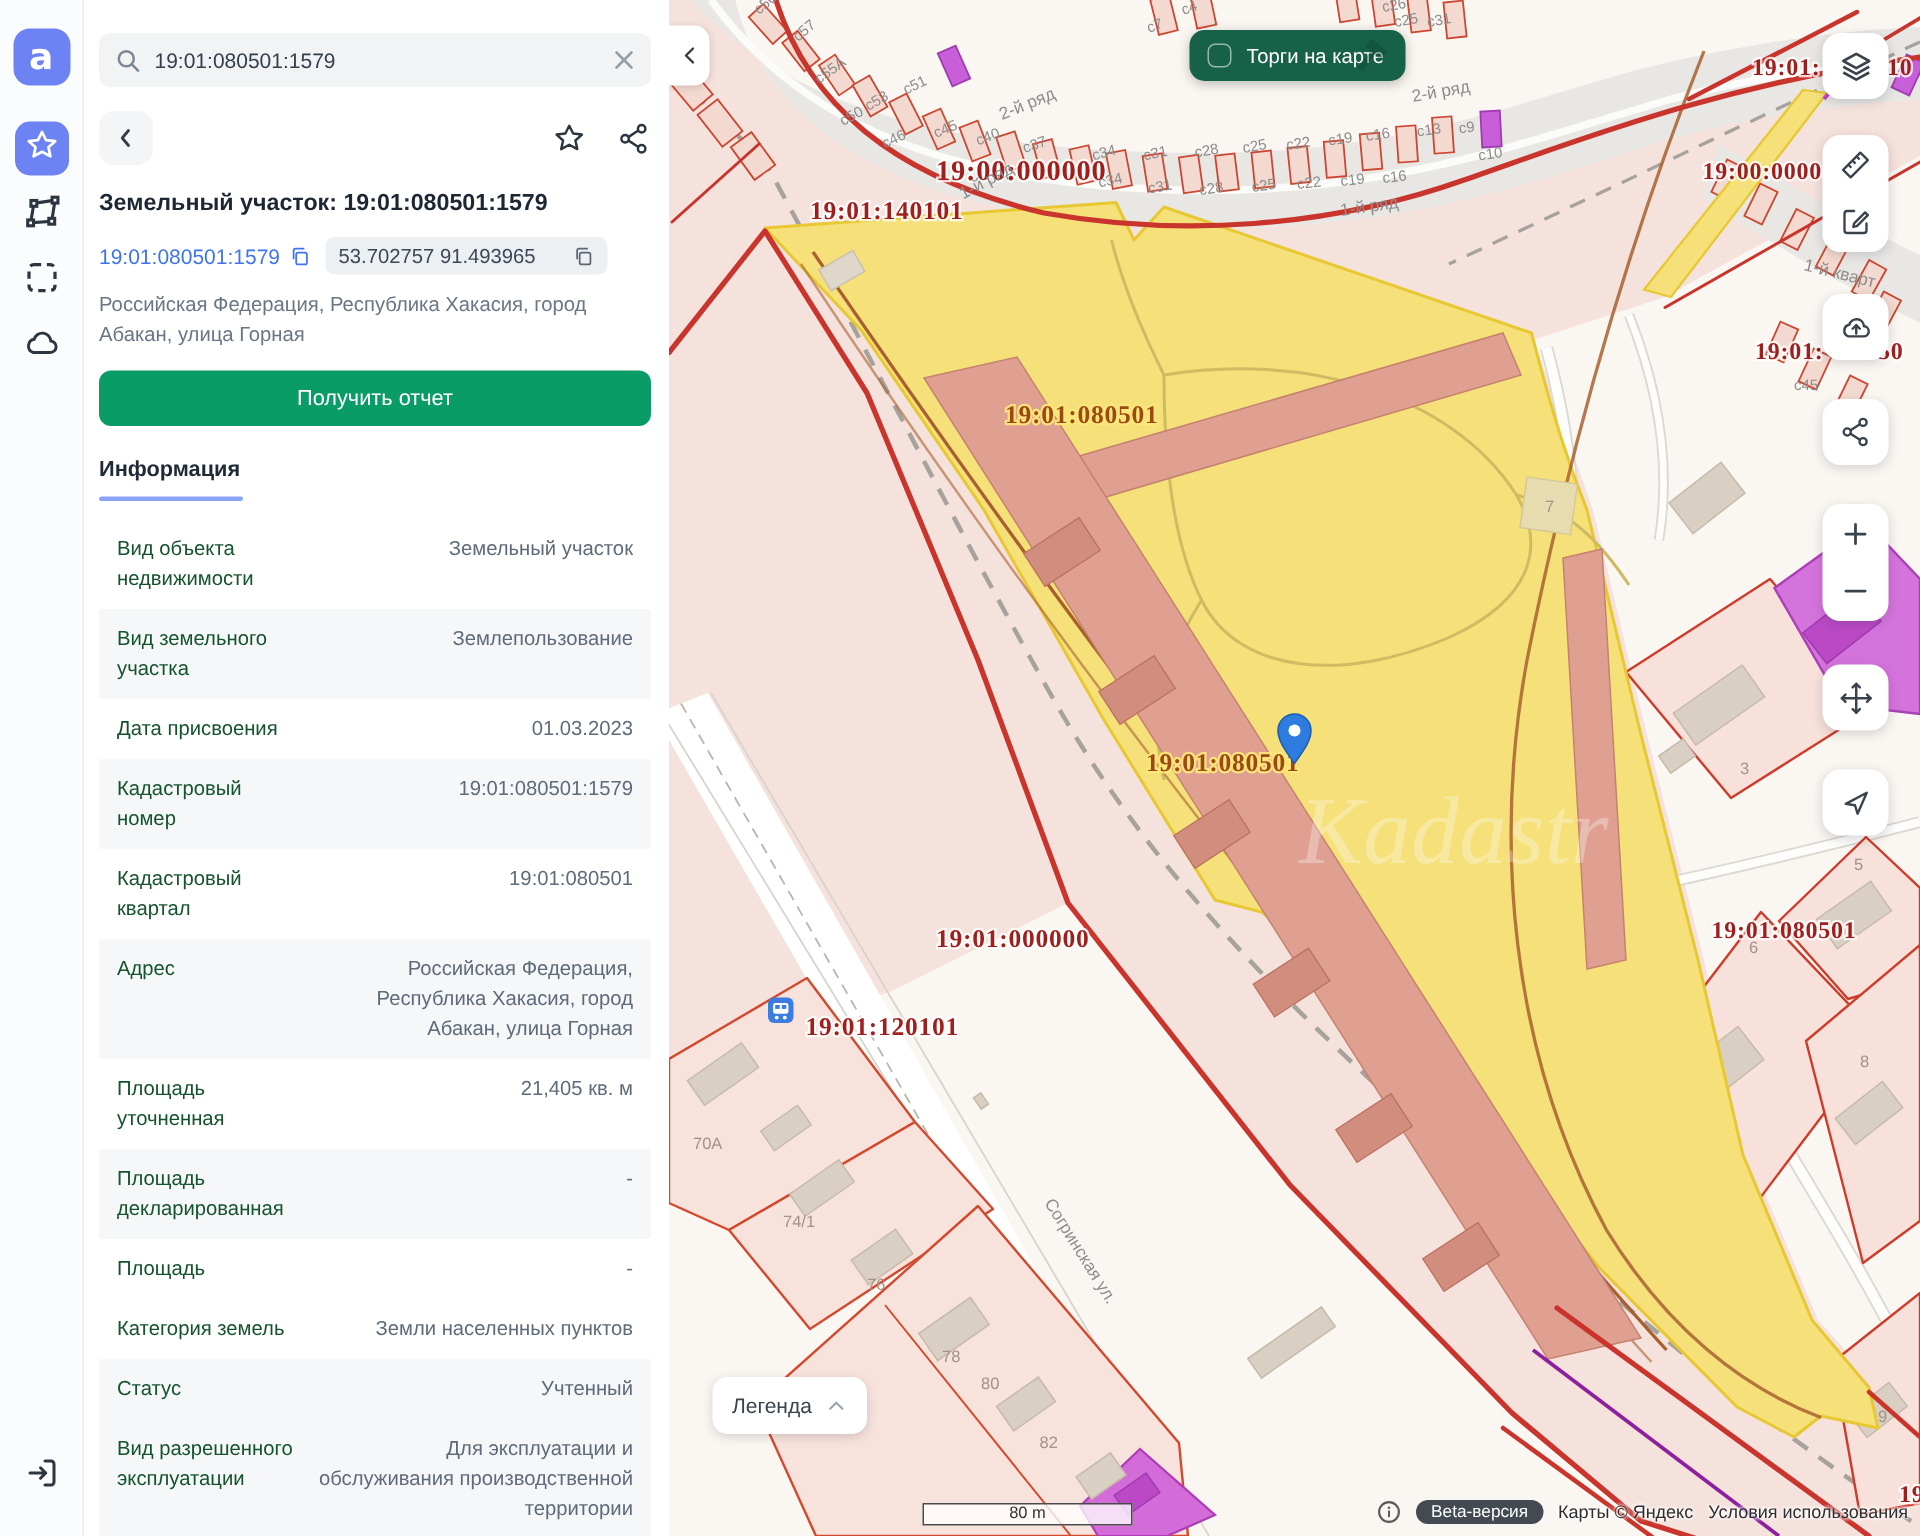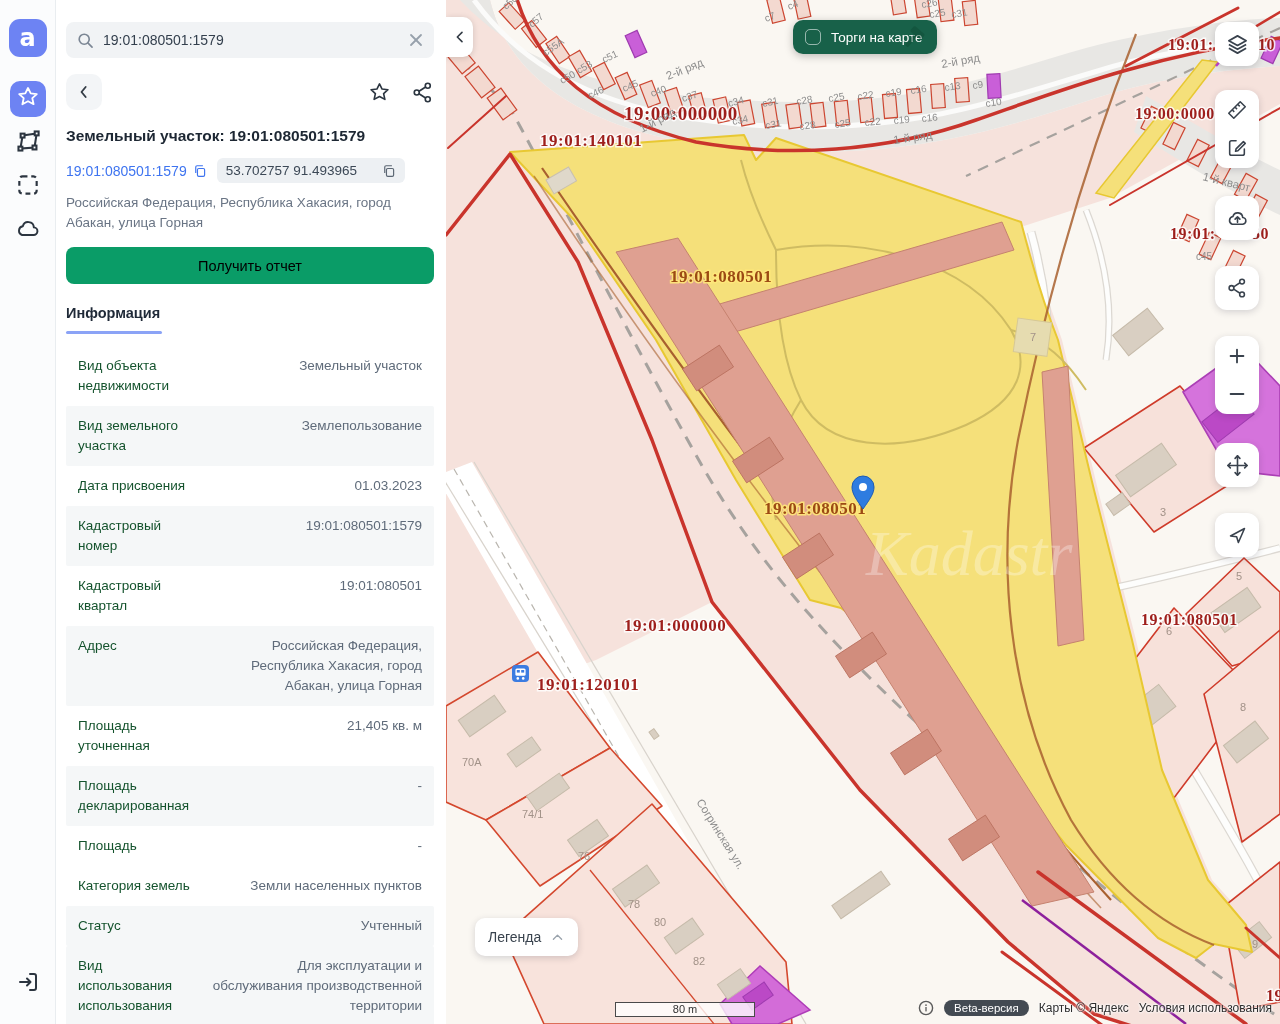--- a/index.html
+++ b/index.html
@@ -20,21 +20,21 @@
   .search-bar input { flex:1; border:none; outline:none; background:transparent; font:14px "Liberation Sans",sans-serif; color:#333f4d; }
   .toolbar { margin:16px 12px 0 10px; display:flex; align-items:center; }
   .backbtn { width:36px; height:36px; background:#f3f5f7; border-radius:10px; display:flex; align-items:center; justify-content:center; cursor:pointer; }
   .toolbar .spacer { flex:1; }
   .tbicon { color:#2b3540; margin-left:20px; cursor:pointer; display:flex; }
   .title { margin:17px 12px 0 10px; font-size:15.5px; font-weight:700; color:#1d2733; }
   .chips { margin:13px 12px 0 10px; display:flex; align-items:center; gap:10px; }
   .cad-link { color:#3e74f0; font-size:14px; display:flex; align-items:center; gap:5px; cursor:pointer; }
   .coord-chip { background:#edf0f3; border-radius:6px; padding:5px 9px; font-size:13.5px; color:#3c4856; display:flex; align-items:center; gap:24px; }
   .address { margin:10px 12px 0 10px; font-size:13.5px; color:#6a7585; line-height:1.45; }
-  .report-btn { display:block; margin:15px 12px 0 10px; width:calc(100% - 22px); height:37px; background:#0a9c67; border:none; border-radius:8px; color:#000000; font:14.5px "Liberation Sans",sans-serif; cursor:pointer; }
+  .report-btn { display:block; margin:15px 12px 0 10px; width:calc(100% - 22px); height:37px; background:#0a9c67; border:none; border-radius:8px; color:#ffffff; font:14.5px "Liberation Sans",sans-serif; cursor:pointer; }
   .tabs { margin:20px 0 0 10px; }
   .tab { display:inline-block; font-size:14.5px; font-weight:700; color:#1f2937; cursor:pointer; }
   .tab-underline { width:96px; height:3px; background:#8ba3f6; border-radius:2px; margin-top:9px; }
   .info { margin:12px 12px 0 10px; }
   .irow { display:flex; gap:14px; padding:10px 12px; border-radius:2px; }
   .irow.alt { background:#f5f7f8; }
   .ilabel { width:118px; flex-shrink:0; font-size:13.5px; color:#14532d; line-height:20px; }
   .ivalue { flex:1; font-size:13.5px; color:#5f6b7a; line-height:20px;text-align:right; }
 
   
@@ -206,21 +206,21 @@
         </div>
         <div class="irow">
           <div class="ilabel">Категория земель</div>
           <div class="ivalue">Земли населенных пунктов</div>
         </div>
         <div class="irow alt">
           <div class="ilabel">Статус</div>
           <div class="ivalue">Учтенный</div>
         </div>
         <div class="irow alt">
-          <div class="ilabel">Вид использования использования</div>
+          <div class="ilabel">Вид разрешенного эксплуатации</div>
           <div class="ivalue">Для эксплуатации и обслуживания производственной территории</div>
         </div>
       </div>
   </div>
 
   <div class="map">
     <svg class="base" id="mapsvg" width="834" height="1024" viewBox="0 0 834 1024">
 
       <rect x="0" y="0" width="834" height="1024" fill="#faf7f2"></rect>
 

